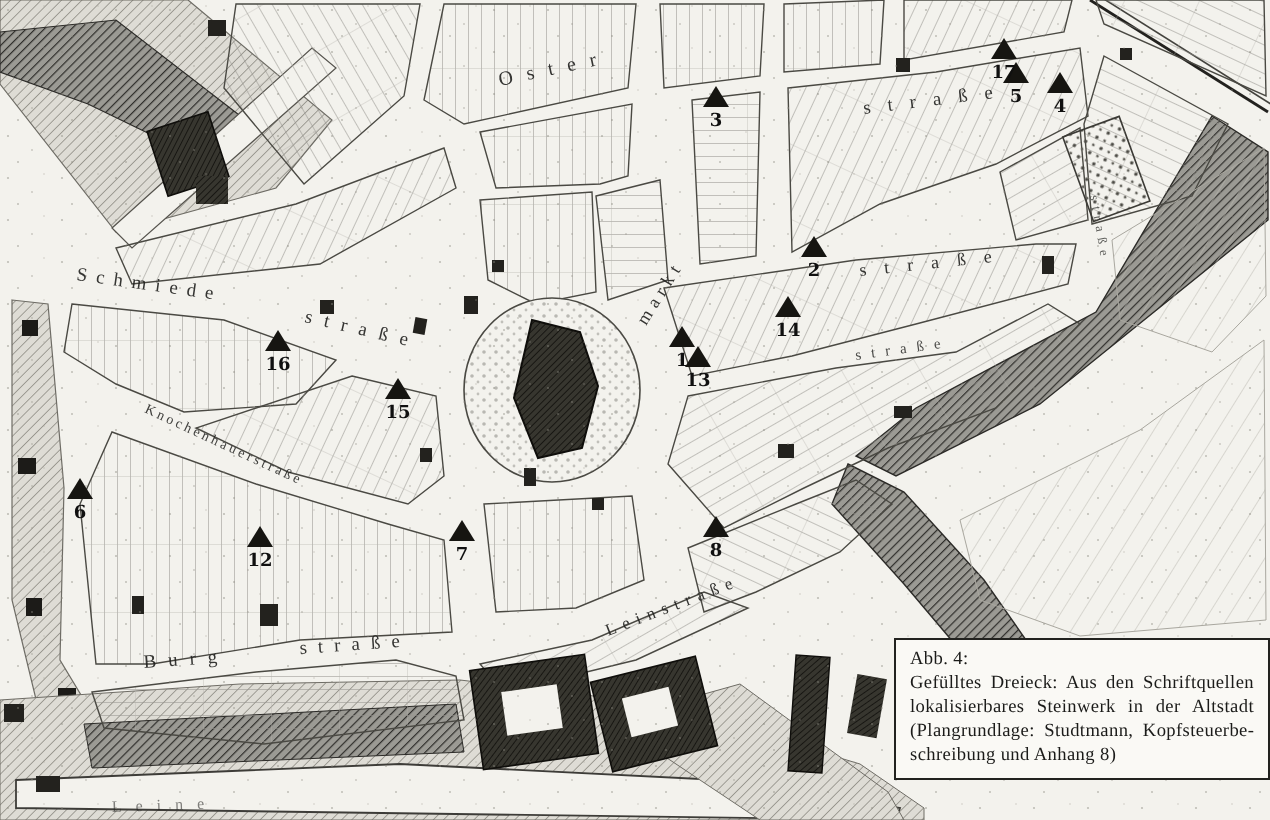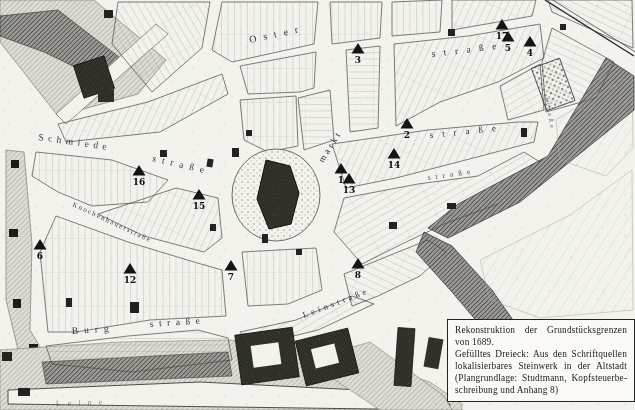--- a/index.html
+++ b/index.html
@@ -245,17 +245,17 @@
           <text class="marker-num" x="139" y="185" font-size="9">16</text>
         </g>
         <g>
           <path d="M502,19 L495.5,29.5 L508.5,29.5 Z" fill="#161511"></path>
           <text class="marker-num" x="502" y="39" font-size="9">17</text>
         </g>
       </g>
 </svg>
 
 <div id="caption-box">
-  <p>Rekonstruktion der Grundstücksgrenzen von 1689.</p>
+  <p>Abb. 4:</p>
   <p>Gefülltes Dreieck: Aus den Schriftquellen lokalisierbares Steinwerk in der Altstadt (Plangrundlage: Studtmann, Kopfsteuerbe­schreibung und Anhang 8)</p>
 </div>
 
 </div>
 
 </body></html>

